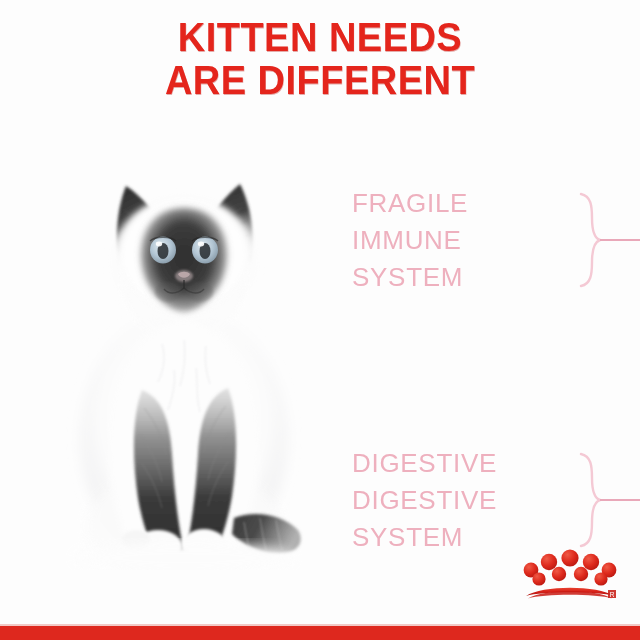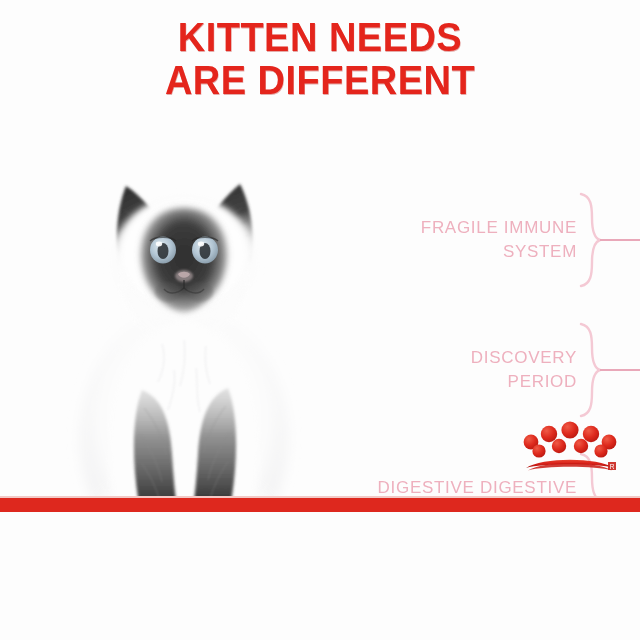--- a/index.html
+++ b/index.html
@@ -7,21 +7,21 @@
   html,body { width:640px; height:640px; }
   body {
     font-family:"Liberation Sans", sans-serif;
     background:#fdfdfd;
     overflow:hidden;
     position:relative;
   }
   #stage {
     position:relative;
     width:640px;
-    height:512px;
+    height:640px;
     background:#fdfdfd;
     overflow:hidden;
   }
 
   
   #title-block {
     position:absolute;
     left:0; top:18px;
     width:640px;
     text-align:center;
@@ -55,23 +55,23 @@
   }
   #feature-row-0 { top:186px; }
   #feature-row-1 { top:316px; }
   #feature-row-2 { top:446px; }
 
   .feature-label {
     position:absolute;
     left:0; top:50%;
     transform:translateY(-50%);
     width:225px;
-    text-align:right;
+    text-align:left;
     color:#eeb0be;
-    font-size:17px;
+    font-size:26px;
     font-weight:400;
     line-height:1.42;
     letter-spacing:0.7px;
     white-space:pre-line;
   }
 
   .brace {
     position:absolute;
     left:226px; top:6px;
     width:24px; height:96px;
@@ -275,30 +275,20 @@
     <div class="feature-label" style="color: rgb(238, 176, 190);">FRAGILE IMMUNE
 SYSTEM</div>
     <div class="brace">
       <svg viewBox="0 0 24 96" xmlns="http://www.w3.org/2000/svg">
         <path d="M3 2 C13 4 14 14 14 26 C14 38 16 46 22 48 C16 50 14 58 14 70 C14 82 13 92 3 94" fill="none" stroke="#f4c9d4" stroke-width="2.4" stroke-linecap="round"></path>
       </svg>
     </div>
     <div class="leader-line" style="background: rgb(233, 168, 185);"></div>
   </div>
 
-  <div class="feature-row" id="feature-row-1">
-    <div class="feature-label" style="color: rgb(238, 176, 190);">DISCOVERY
-PERIOD</div>
-    <div class="brace">
-      <svg viewBox="0 0 24 96" xmlns="http://www.w3.org/2000/svg">
-        <path d="M3 2 C13 4 14 14 14 26 C14 38 16 46 22 48 C16 50 14 58 14 70 C14 82 13 92 3 94" fill="none" stroke="#f4c9d4" stroke-width="2.4" stroke-linecap="round"></path>
-      </svg>
-    </div>
-    <div class="leader-line" style="background: rgb(233, 168, 185);"></div>
-  </div>
 
   <div class="feature-row" id="feature-row-2">
     <div class="feature-label" style="color: rgb(238, 176, 190);">DIGESTIVE DIGESTIVE
 SYSTEM</div>
     <div class="brace">
       <svg viewBox="0 0 24 96" xmlns="http://www.w3.org/2000/svg">
         <path d="M3 2 C13 4 14 14 14 26 C14 38 16 46 22 48 C16 50 14 58 14 70 C14 82 13 92 3 94" fill="none" stroke="#f4c9d4" stroke-width="2.4" stroke-linecap="round"></path>
       </svg>
     </div>
     <div class="leader-line" style="background: rgb(233, 168, 185);"></div>

